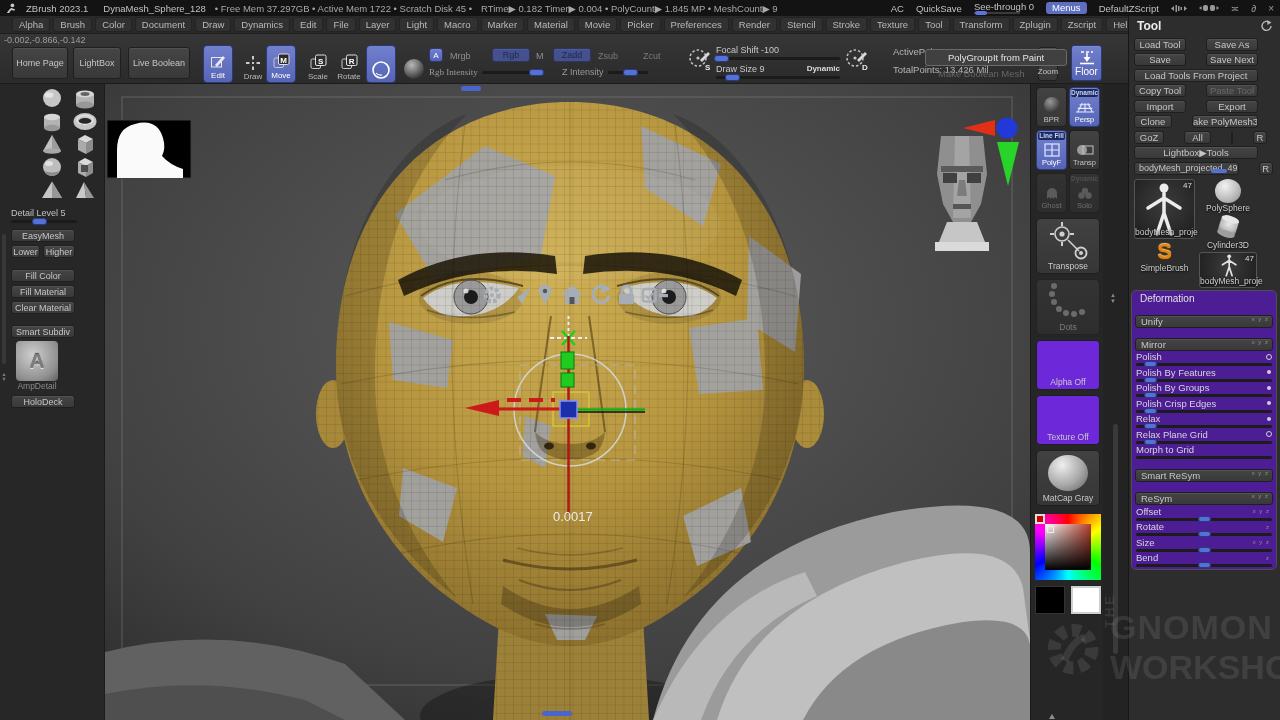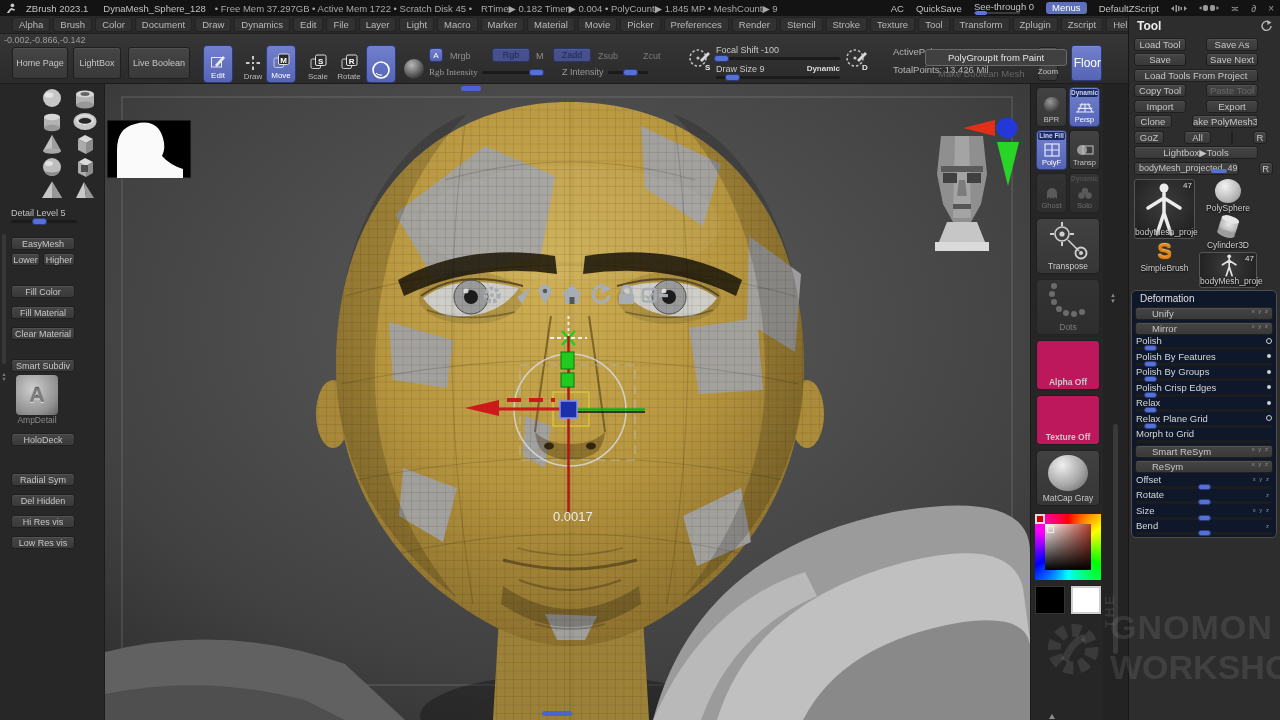--- a/index.html
+++ b/index.html
@@ -36,21 +36,21 @@
   .vslider .track{margin-top:2px;}
   .dynamic{font-size:8px;font-weight:bold;color:#dcdcdc;}
   .pts{position:absolute;font-size:9.5px;color:#b5b5b5;}
   .float-lbl{position:absolute;left:925px;top:15px;height:17px;background:#404040;border:1px solid #6a6a6a;border-radius:3px;font-size:9.5px;color:#e4e4e4;display:flex;align-items:center;padding:0 22px;z-index:5;}
   .float-lbl2{position:absolute;left:938px;top:34px;font-size:9.5px;color:#666;z-index:4;}
   
   #left-sidebar{position:absolute;left:0;top:84px;width:105px;height:636px;background:#272727;border-right:1px solid #1c1c1c;}
   #prim-grid{position:absolute;left:36px;top:3px;display:grid;grid-template-columns:32px 32px;gap:1px;}
   .prim{width:32px;height:22px;display:flex;align-items:center;justify-content:center;}
   .side-slider{position:absolute;left:11px;top:124px;width:66px;font-size:9px;color:#c2c2c2;}
-  .side-btn{height:13px;font-size:9px;width:64px;margin:8px 0 3px 11px;}
+  .side-btn{height:13px;font-size:9px;width:64px;margin:0 0 3px 11px;}
   .weld-row{display:flex;gap:3px;margin:0 0 3px 11px;}
   .weld-row .side-btn{margin:0;}
   .weld-row .w1{width:29px;}
   .weld-row .w2{width:32px;}
   #side-stack{position:absolute;left:0;top:145px;width:105px;}
   .gap8{height:8px;}
   .alpha-thumb{width:42px;height:40px;margin:2px 0 0 16px;border-radius:4px;background:radial-gradient(circle at 40% 35%,#cfcfcf,#8f8f8f 70%,#606060);display:flex;align-items:center;justify-content:center;font-weight:bold;font-size:20px;color:#7c7c7c;text-shadow:0 1px 0 #e0e0e0,0 -1px 1px #4a4a4a;}
   .alpha-lbl{font-size:8.5px;color:#8a8a8a;text-align:center;width:74px;margin-bottom:4px;}
   .mini-scroll{position:absolute;left:2px;top:150px;width:4px;height:130px;background:#383838;border-radius:2px;}
   .side-arrows{position:absolute;left:0px;top:288px;width:8px;font-size:5.5px;color:#787878;line-height:5px;text-align:center;}
@@ -59,21 +59,21 @@
   
   #right-toolbar{position:absolute;left:1030px;top:84px;width:73px;height:636px;background:#262626;border-left:1px solid #191919;}
   .rt-row{display:flex;gap:2px;margin:3px 0 0 5px;width:64px;}
   .rt-btn{width:31px;height:40px;display:flex;flex-direction:column;align-items:center;justify-content:flex-end;gap:1px;padding-bottom:2px;font-size:7.5px;position:relative;background:linear-gradient(#424242,#373737);border:1px solid #1f1f1f;border-radius:4px;color:#c2c2c2;}
   .rt-btn.blue{background:linear-gradient(#7280ce,#5564b4);border-color:#2c3a7a;color:#fff;}
   .rt-btn.dim{opacity:.45;}
   .rt-top{position:absolute;top:1px;left:1px;right:1px;font-size:6.5px;background:#1d2a5e;color:#ccd5ff;border-radius:2px;text-align:center;line-height:8px;font-weight:bold;}
   .rt-top.off{background:transparent;color:#808080;}
   .rt-big{width:64px;margin:5px 0 0 5px;background:linear-gradient(#414141,#363636);border:1px solid #1f1f1f;border-radius:4px;display:flex;flex-direction:column;align-items:center;justify-content:flex-end;font-size:8.5px;color:#c9c9c9;padding-bottom:2px;position:relative;}
   .rt-big.dim{opacity:.5;}
-  .rt-big.dark{background:#be185d;font-weight:bold;}
+  .rt-big.dark{background:#6d28d9;}
   .sphere-big{width:40px;height:40px;border-radius:50%;background:radial-gradient(circle at 35% 28%,#efefef,#a8a8a8 55%,#5c5c5c);margin:4px 0 2px;}
   #picker{margin:8px 0 0 4px;width:66px;height:66px;position:relative;background:conic-gradient(from 0deg,#f00,#ff0,#0f0,#0ff,#00f,#f0f,#f00);}
   #sv{position:absolute;left:10px;top:10px;right:10px;bottom:10px;background:linear-gradient(to bottom,rgba(0,0,0,0),#000 100%),linear-gradient(to right,#fff,#b5402f);}
   .hue-cur{position:absolute;left:0px;top:0px;width:10px;height:10px;border:2px solid #ddd;background:#c00;}
   .sv-cur{position:absolute;left:2px;top:2px;width:7px;height:7px;border:1.5px solid #eee;background:transparent;}
   #swatches{display:flex;gap:6px;margin:6px 0 0 4px;}
   .swatch{width:30px;height:28px;}
   .swatch.black{background:#000;border:1px solid #333;}
   .swatch.white{background:#fff;border:2px solid #cfcfcf;outline:1px solid #222;}
   
@@ -96,23 +96,23 @@
   .th-big{width:61px;height:60px;background:radial-gradient(circle at 50% 40%,#3c3c3c,#1d1d1d);border:1px solid #555;border-radius:3px;position:relative;}
   .th-badge{position:absolute;top:1px;right:2px;font-size:8px;color:#ddd;}
   .th-lbl{font-size:8.5px;color:#cfcfcf;text-shadow:0 1px 2px #000;}
   .th-lbl.on{position:absolute;bottom:1px;left:0;right:0;text-align:center;}
   .th-small{width:58px;height:36px;background:radial-gradient(circle at 50% 40%,#3c3c3c,#1d1d1d);border:1px solid #555;border-radius:3px;position:relative;margin-top:2px;}
   .sbrush{font-size:22px;font-weight:bold;color:#e08418;text-shadow:0 1px 1px #5e3404,0 -1px 1px #ffd27a;line-height:22px;margin-top:2px;}
   
   #sp-list{margin-top:4px;}
   .sp-item{height:15px;display:flex;align-items:center;padding-left:8px;font-size:10px;color:#c9c9c9;}
   
-  #def-box{margin:2px 3px 0 2px;background:#0f172a;border:1px solid #4e4e4e;border-radius:5px;padding:1px 3px 2px;}
+  #def-box{margin:2px 3px 0 2px;background:#4c1d95;border:1px solid #4e4e4e;border-radius:5px;padding:1px 3px 2px;}
   #def-title{font-size:10px;color:#e0e0e0;padding:1px 0 1px 5px;}
-  .def-btn{height:13px;font-size:9.5px;justify-content:flex-start;padding-left:16px;position:relative;margin-top:2px;}
+  .def-btn{height:13px;font-size:9.5px;justify-content:flex-start;padding-left:5px;position:relative;margin-top:10px;}
   .def-axes{position:absolute;right:3px;top:0px;font-size:6px;color:#8f8f8f;letter-spacing:1px;}
   .def-slider{margin-top:1px;padding:0 1px;}
   .ds-top{display:flex;align-items:center;height:10.5px;font-size:9.5px;color:#d6d6d6;}
   .ds-top .ds-lbl{flex:1;white-space:nowrap;overflow:hidden;}
   .ds-axes{font-size:6px;color:#8f8f8f;letter-spacing:1px;margin-right:2px;}
   .ds-ring{width:6px;height:6px;border:1.5px solid #cfcfcf;border-radius:50%;}
   .ds-dot{width:4px;height:4px;background:#cfcfcf;border-radius:50%;margin-right:1px;}
   .ds-track{height:3px;background:#1c1c1c;border-radius:2px;position:relative;margin-top:1px;}
   .ds-nub{position:absolute;top:-2px;width:13px;height:6px;background:#5571d6;border:1px solid #2a3a80;border-radius:3px;}
   
@@ -339,21 +339,21 @@
     <div class="float-lbl">PolyGroupIt from Paint</div>
     <div class="float-lbl2">Make Boolean Mesh</div>
     <div class="btn shelf-btn" style="left:1038px;top:13px;width:20px;height:34px;flex-direction:column;font-size:8px;gap:1px;">
       <svg width="15" height="14" viewBox="0 0 16 15">
           <rect x="8" y="1" width="7" height="9" fill="none" stroke="#c2c2c2"></rect>
           <circle cx="7" cy="7" r="4.4" fill="none" stroke="#c2c2c2" stroke-width="1.5"></circle>
           <path d="M10,10 L14,14" stroke="#c2c2c2" stroke-width="1.8"></path>
         </svg>
       <span>Zoom</span>
     </div>
-    <div class="btn shelf-btn blue" style="left:1071px;top:11px;width:31px;height:36px;flex-direction:row;font-size:12px;gap:1px;">
+    <div class="btn shelf-btn blue" style="left:1071px;top:11px;width:31px;height:36px;flex-direction:column;font-size:10px;gap:1px;">
       <svg width="16" height="15" viewBox="0 0 16 15">
           <path d="M2,2 H14" stroke="#fff" stroke-width="1.4" stroke-dasharray="3 2"></path>
           <path d="M8,3 V8" stroke="#fff" stroke-width="1.6"></path>
           <path d="M4.5,7 L11.5,7 L8,12 Z" fill="#fff"></path>
           <path d="M1,13.5 H15" stroke="#fff" stroke-width="1.6"></path>
         </svg>
       <span>Floor</span>
     </div>
   </div>
 
@@ -445,26 +445,20 @@
       <div class="gap8"></div>
       <div class="btn side-btn">Fill Color</div>
       <div class="btn side-btn">Fill Material</div>
       <div class="btn side-btn">Clear Material</div>
       <div class="gap8"></div>
       <div class="btn side-btn">Smart Subdiv</div>
       <div class="alpha-thumb">A</div>
       <div class="alpha-lbl">AmpDetail</div>
       <div class="btn side-btn">HoloDeck</div>
       <div style="height:16px;"></div>
-      <div id="side-btns2">
-          <div class="btn side-btn">Radial Sym</div>
-          <div class="btn side-btn">Del Hidden</div>
-          <div class="btn side-btn">Hi Res vis</div>
-          <div class="btn side-btn">Low Res vis</div>
-        </div>
     </div>
   </div>
 
   <div id="canvas">
     <svg width="925" height="636" viewBox="0 0 925 636" preserveAspectRatio="none">
       <defs>
         <radialGradient id="bgG" cx="50%" cy="38%" r="78%">
             <stop offset="0%" stop-color="#5c5c5c"></stop>
             <stop offset="70%" stop-color="#414141"></stop>
             <stop offset="100%" stop-color="#2d2d2d"></stop>

